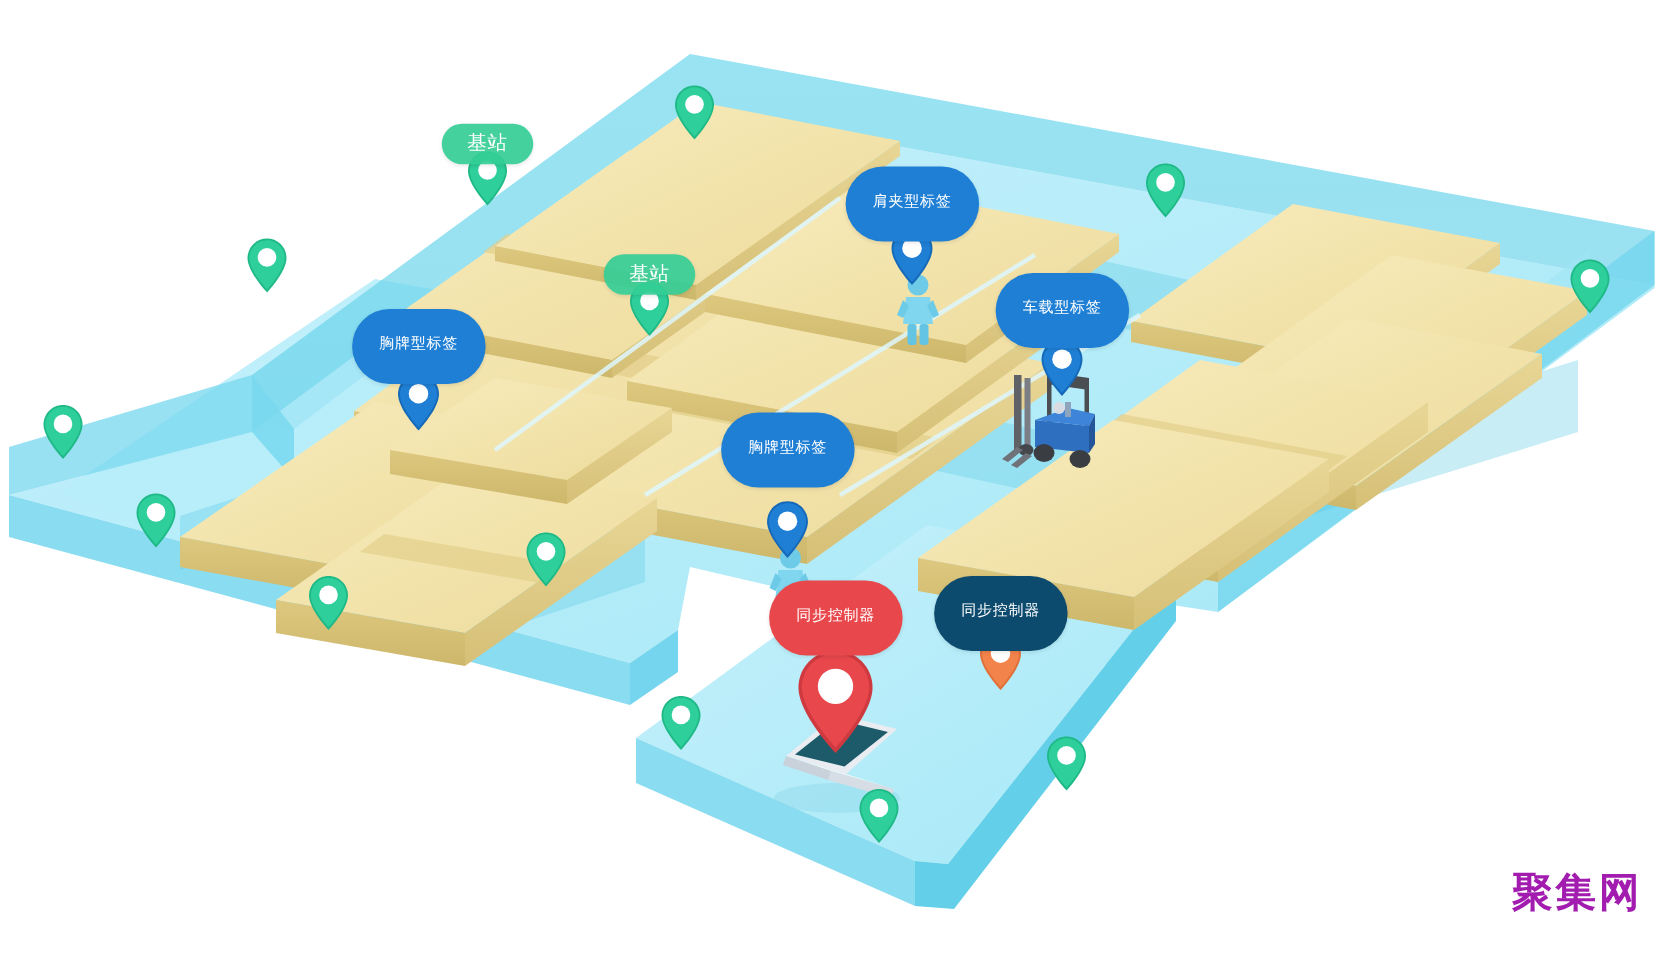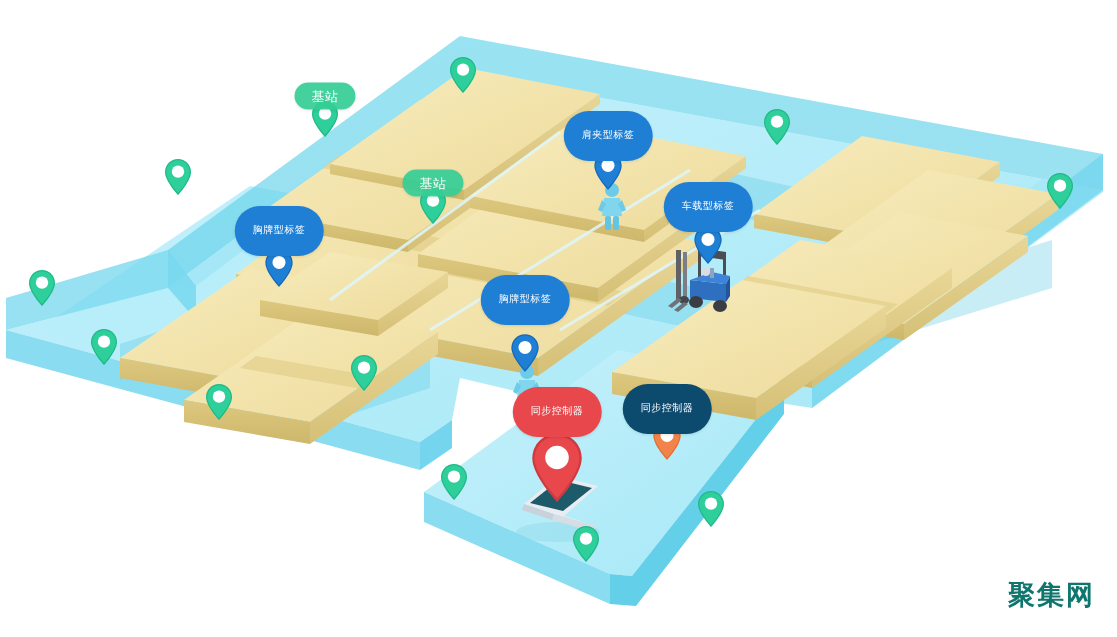--- a/index.html
+++ b/index.html
@@ -26,21 +26,21 @@
   .label.blue {background:#1f7fd4;}
   .label.red  {background:#e8484c;}
   .label.orange{background:#0c4a6e;}
 
   .label.sm{font-size:13px;padding:7px 17px;}
   .label.md{font-size:10px;padding:20px 18px;font-family:Liberation Mono, monospace;}
 
   
   #watermark{
     position:absolute;right:22px;bottom:24px;
-    font-size:27px;font-weight:bold;color:#0f766e;letter-spacing:2px;
+    font-size:27px;font-weight:bold;color:#a21caf;letter-spacing:2px;
     font-family:Liberation Mono, monospace;
   }
 </style>
 </head>
 <body>
 
 <div id="stage">
 
   <svg id="scene" viewBox="0 0 1117 637">
     <defs>

